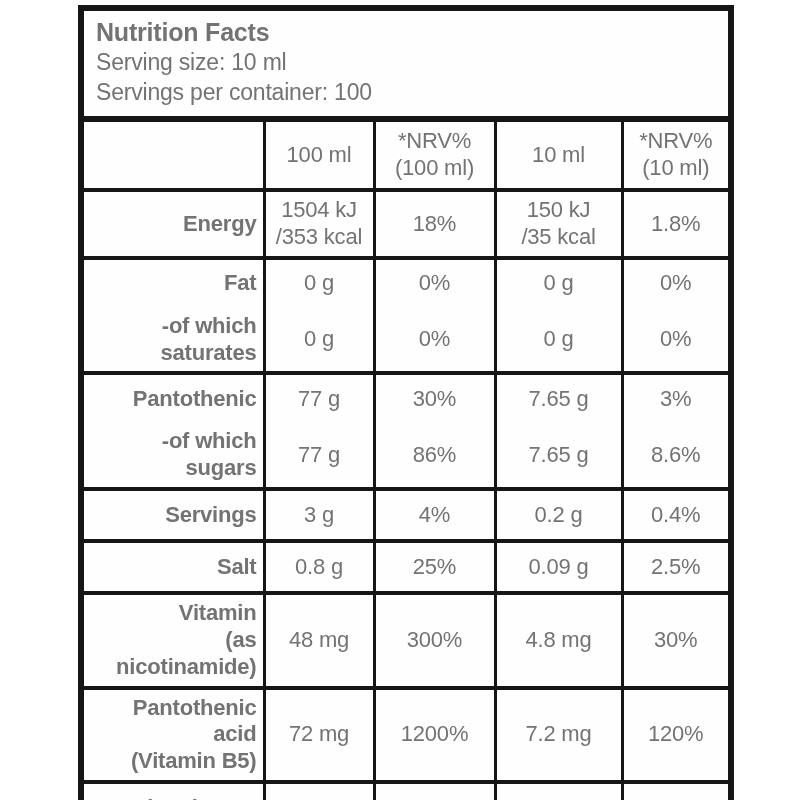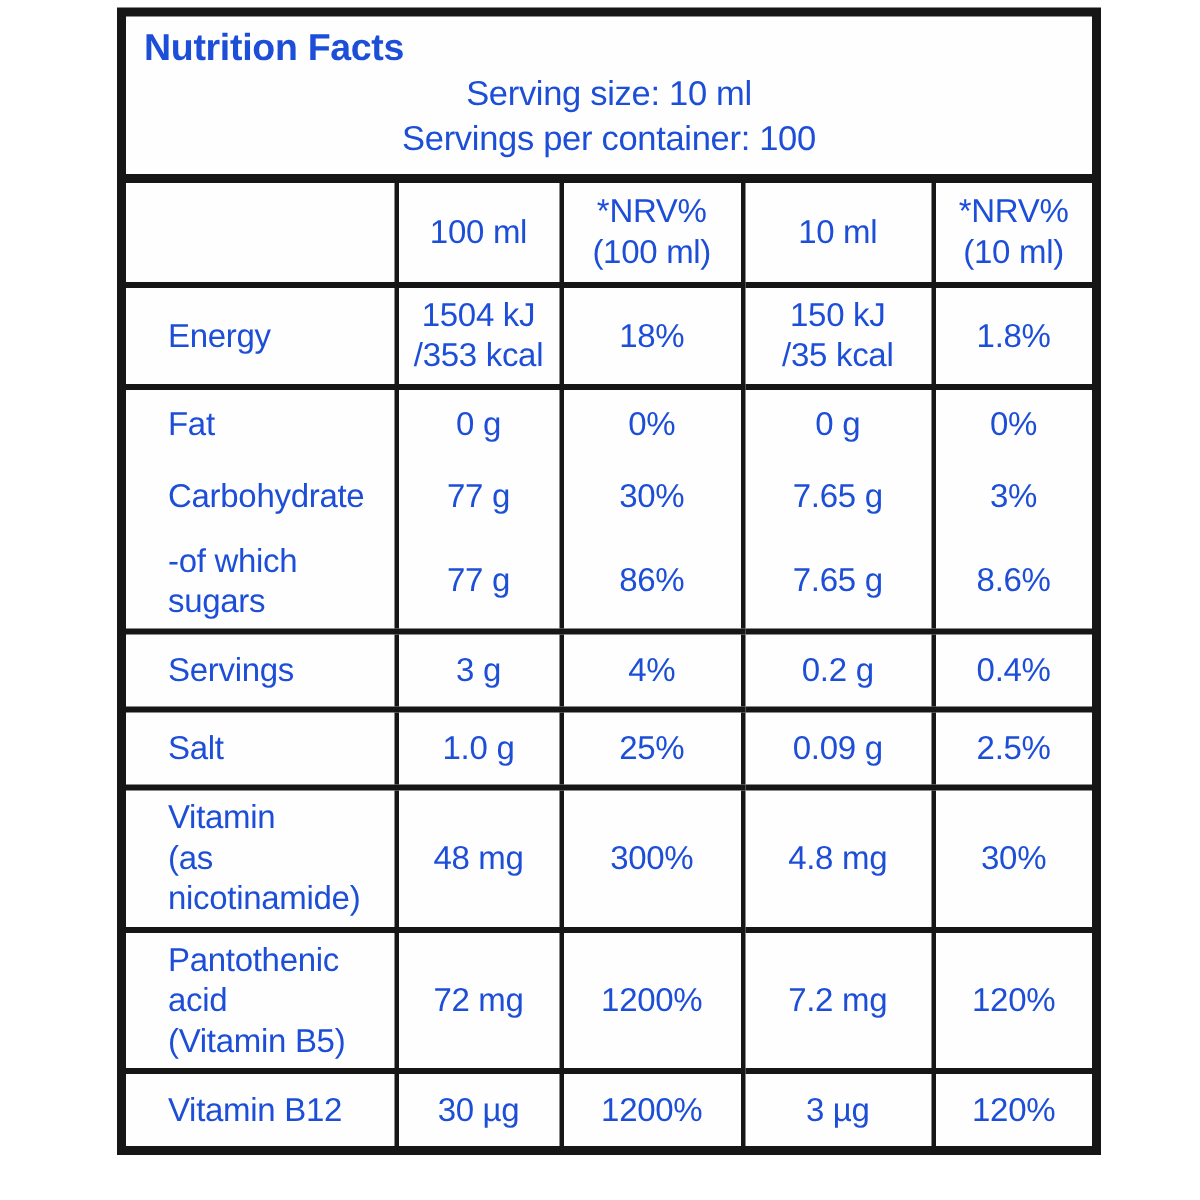--- a/index.html
+++ b/index.html
@@ -6,21 +6,21 @@
     margin: 0;
     padding: 0;
     background: #ffffff;
   }
   .page {
     position: relative;
     width: 800px;
     height: 800px;
     background: #ffffff;
     font-family: "Liberation Sans", sans-serif;
-    color: #1d4ed8;
+    color: #737373;
     letter-spacing: -0.2px;
     overflow: hidden;
   }
   .nf-box {
     position: absolute;
     left: 78px;
     top: 5px;
     width: 656px;
     box-sizing: border-box;
     border: 6px solid #161616;
@@ -31,21 +31,20 @@
     padding: 6px 12px 9px 12px;
   }
   .nf-title {
     font-size: 25px;
     font-weight: bold;
     line-height: 1.25;
   }
   .nf-serving {
     font-size: 23px;
     line-height: 1.28;
-    text-align: center;
   }
   table.nf-table {
     width: 100%;
     border-collapse: collapse;
     table-layout: fixed;
   }
   .nf-table th,
   .nf-table td {
     border: 3px solid #161616;
     border-top-width: 0;
@@ -59,22 +58,23 @@
     white-space: pre-line;
     overflow: hidden;
   }
   .nf-table th { height: 56px; }
   .nf-table td { height: 38px; }
   .nf-table th:first-child,
   .nf-table td:first-child { border-left: none; }
   .nf-table th:last-child,
   .nf-table td:last-child { border-right: none; }
   .nf-table .label-cell {
-    text-align: left;
-    padding-left: 28px;
+    text-align: right;
+    padding-left: 4px;
+    font-weight: bold;
   }
   .nf-table tr.no-bottom td { border-bottom-width: 0; }
   .nf-table tr.sub td { border-top-width: 0; }
   .nf-table tr:last-child td { border-bottom-width: 0; }
 </style>
 </head>
 <body>
 
 <div class="page">
   <div class="nf-box">
@@ -114,22 +114,30 @@
 /35 kcal</td>
             <td class="value-cell">1.8%</td>
           </tr>
           <tr class="no-bottom">
             <td class="label-cell">Fat</td>
             <td class="value-cell">0 g</td>
             <td class="value-cell">0%</td>
             <td class="value-cell">0 g</td>
             <td class="value-cell">0%</td>
           </tr>
+          <tr class="sub">
+            <td class="label-cell">-of which
+saturates</td>
+            <td class="value-cell">0 g</td>
+            <td class="value-cell">0%</td>
+            <td class="value-cell">0 g</td>
+            <td class="value-cell">0%</td>
+          </tr>
           <tr class="no-bottom">
-            <td class="label-cell">Carbohydrate</td>
+            <td class="label-cell">Pantothenic</td>
             <td class="value-cell">77 g</td>
             <td class="value-cell">30%</td>
             <td class="value-cell">7.65 g</td>
             <td class="value-cell">3%</td>
           </tr>
           <tr class="sub">
             <td class="label-cell">-of which sugars</td>
             <td class="value-cell">77 g</td>
             <td class="value-cell">86%</td>
             <td class="value-cell">7.65 g</td>
@@ -137,21 +145,21 @@
           </tr>
           <tr>
             <td class="label-cell">Servings</td>
             <td class="value-cell">3 g</td>
             <td class="value-cell">4%</td>
             <td class="value-cell">0.2 g</td>
             <td class="value-cell">0.4%</td>
           </tr>
           <tr>
             <td class="label-cell">Salt</td>
-            <td class="value-cell">1.0 g</td>
+            <td class="value-cell">0.8 g</td>
             <td class="value-cell">25%</td>
             <td class="value-cell">0.09 g</td>
             <td class="value-cell">2.5%</td>
           </tr>
           <tr>
             <td class="label-cell">Vitamin
 (as nicotinamide)</td>
             <td class="value-cell">48 mg</td>
             <td class="value-cell">300%</td>
             <td class="value-cell">4.8 mg</td>

